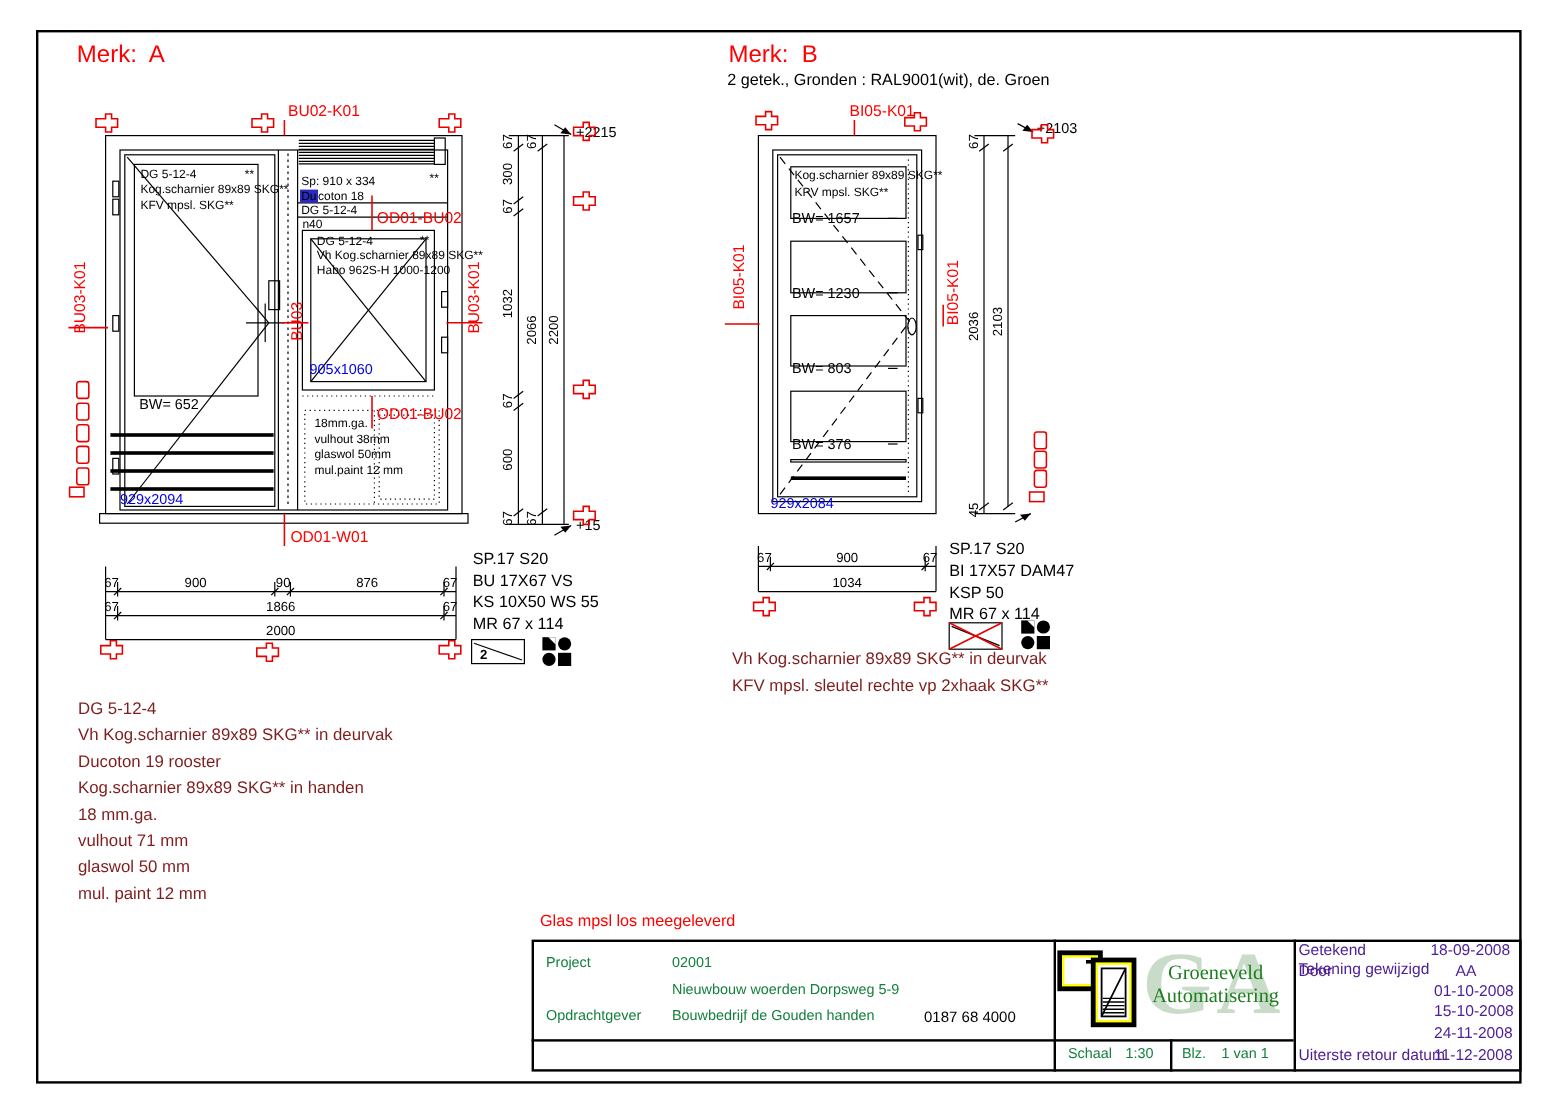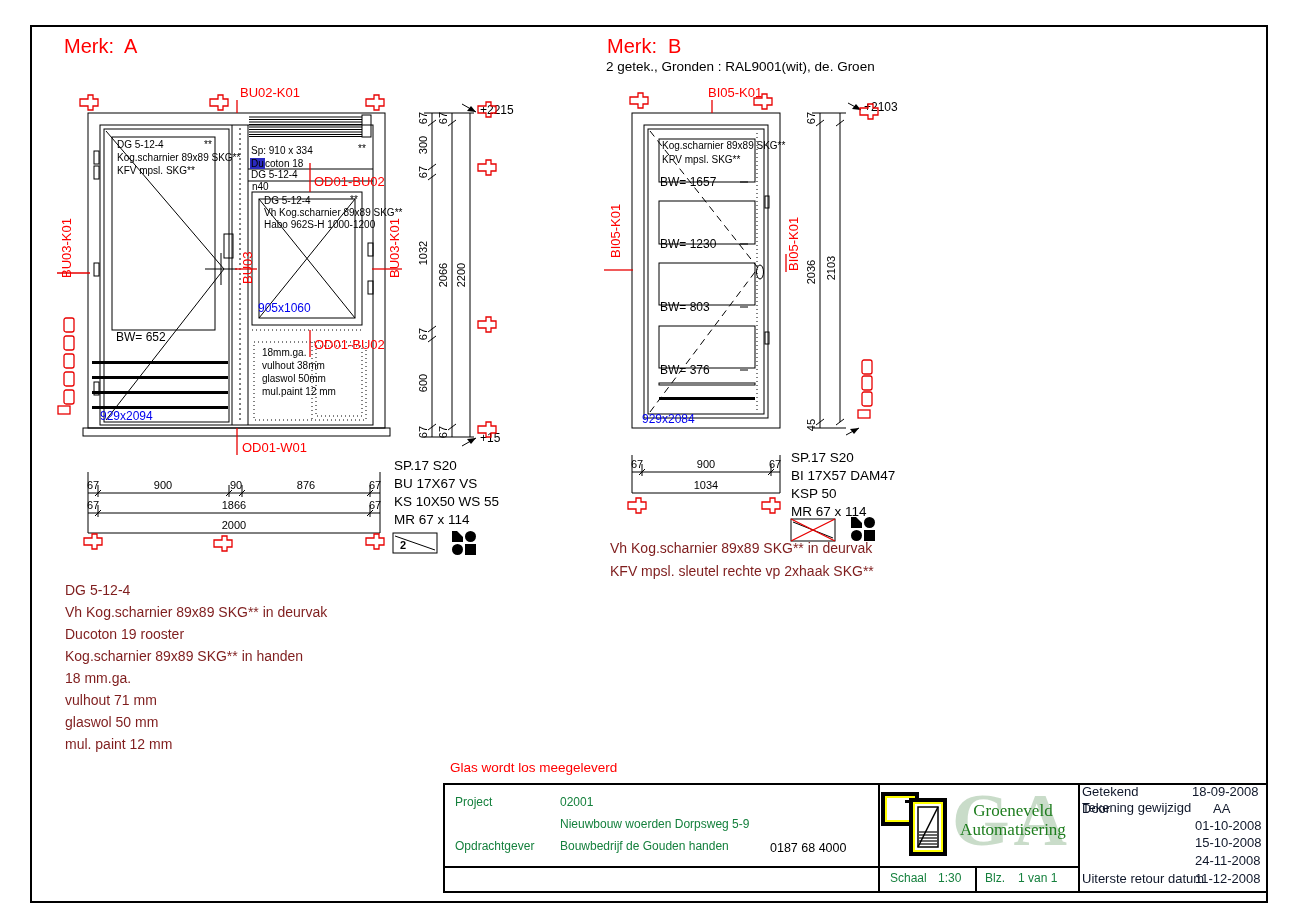--- a/index.html
+++ b/index.html
@@ -6,21 +6,21 @@
   #page{position:relative;width:1295px;height:916px;background:#fff;
         font-family:"Liberation Sans",sans-serif;overflow:hidden}
   .abs{position:absolute}
   #sheet-border{left:30px;top:25px;width:1238px;height:878px;border:2px solid #000;box-sizing:border-box}
   .hdr{color:#f00;font-size:20px;white-space:pre}
   .sub{font-size:13.5px;color:#000;white-space:pre}
   .note{font-size:14px;color:#7f1d1d;white-space:pre}
   .rednote{font-size:13.5px;color:#f00}
   .tbtxt{font-size:12px;color:#15803d;white-space:pre}
   .tbsm{font-size:12.5px;color:#000}
-  .rc{font-size:13px;color:#0f172a;white-space:pre}
+  .rc{font-size:13px;color:#4c1d95;white-space:pre}
   .vline,.hline{background:#000}
   svg{position:absolute;left:0;top:0}
   svg text{font-family:"Liberation Sans",sans-serif;fill:#000}
   .ts{font-size:10px}
   .td{font-size:11px}
   .tm{font-size:12px}
   .tsp{font-size:13.5px}
   .tl{font-size:13px;fill:#f00}
   .tb{font-size:12px;fill:#0000ee}
   .k{stroke:#000;fill:none;stroke-width:1}
@@ -358,21 +358,21 @@
     <div class="abs note" style="left:65px;top:582px">DG 5-12-4</div>
     <div class="abs note" style="left:65px;top:604px">Vh Kog.scharnier 89x89 SKG** in deurvak</div>
     <div class="abs note" style="left:65px;top:626px">Ducoton 19 rooster</div>
     <div class="abs note" style="left:65px;top:648px">Kog.scharnier 89x89 SKG** in handen</div>
     <div class="abs note" style="left:65px;top:670px">18 mm.ga.</div>
     <div class="abs note" style="left:65px;top:692px">vulhout 71 mm</div>
     <div class="abs note" style="left:65px;top:714px">glaswol 50 mm</div>
     <div class="abs note" style="left:65px;top:736px">mul. paint 12 mm</div>
   </div>
 
-  <div class="abs rednote" style="left:450px;top:760px">Glas wordt los meegeleverd</div>
+  <div class="abs rednote" style="left:450px;top:760px">Glas mpsl los meegeleverd</div>
 
   <div>
     <div class="abs" style="left:443px;top:783px;width:825px;height:110px;border:2px solid #000;box-sizing:border-box"></div>
     <div class="abs vline" style="left:878px;top:783px;width:2px;height:110px"></div>
     <div class="abs vline" style="left:1078px;top:783px;width:2px;height:110px"></div>
     <div class="abs hline" style="left:443px;top:866px;width:635px;height:2px"></div>
     <div class="abs vline" style="left:975px;top:866px;width:2px;height:27px"></div>
 
     <div class="abs tbtxt" style="left:455px;top:795px">Project</div>
     <div class="abs tbtxt" style="left:560px;top:795px">02001</div>

